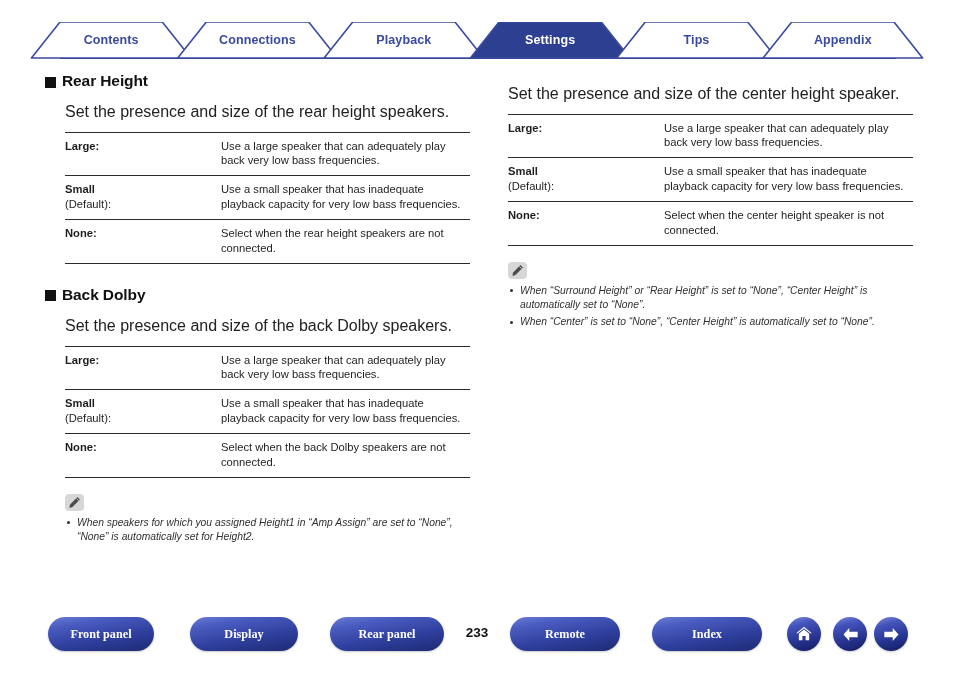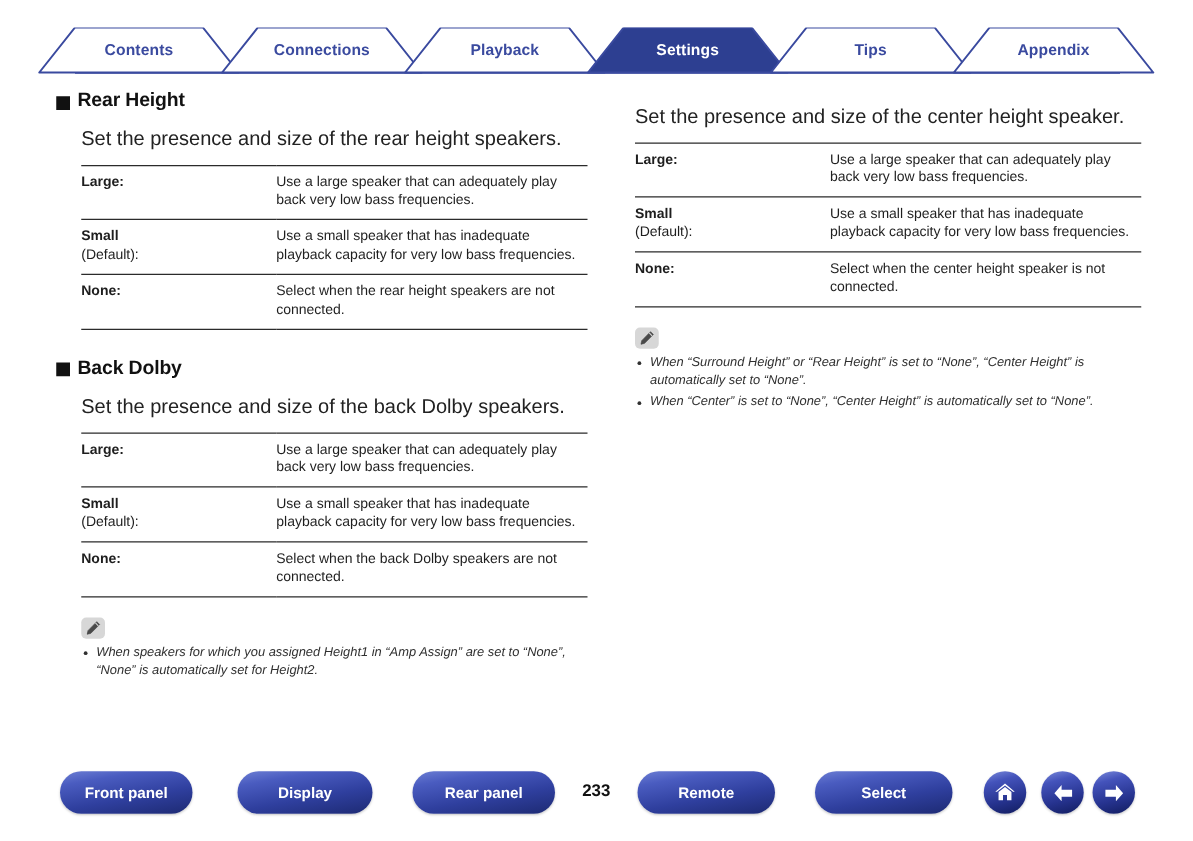--- a/index.html
+++ b/index.html
@@ -175,21 +175,21 @@
     background: linear-gradient(170deg, #6d7fd4 0%, #4a5cc0 22%, #2f3f9e 60%, #1d2a73 100%);
     color: #ffffff;
     font-size: 12.2px;
     font-weight: bold;
     display: flex;
     align-items: center;
     justify-content: center;
     cursor: pointer;
     box-shadow: 0 1px 2px rgba(0,0,0,0.22);
     border: none;
-    font-family: Liberation Sans, sans-serif;
+    font-family: Liberation Serif, serif;
   }
   .p1 { left: 48px;  width: 106px; }
   .p2 { left: 190px; width: 108px; }
   .p3 { left: 330px; width: 114px; }
   .p4 { left: 510px; width: 110px; }
   .p5 { left: 652px; width: 110px; }
 
   .pageno {
     position: absolute;
     left: 456px; top: 8px;
@@ -377,21 +377,21 @@
     </div>
 
   </div>
 
   <div class="footer">
     <div class="pill p1">Front panel</div>
     <div class="pill p2">Display</div>
     <div class="pill p3">Rear panel</div>
     <div class="pageno">233</div>
     <div class="pill p4">Remote</div>
-    <div class="pill p5">Select</div>
+    <div class="pill p5">Index</div>
 
     <div class="round r1">
       <span>
         <svg width="20" height="20" viewBox="0 0 24 24" aria-hidden="true">
           <path d="M12 3.4 L21.4 11.2 L19.4 11.2 L19.4 11.1 L12 5.2 L4.6 11.1 L4.6 11.2 L2.6 11.2 Z" fill="#ffffff"></path>
           <path d="M12 6.6 L18.2 11.6 L18.2 19.4 L13.9 19.4 L13.9 14.3 L10.1 14.3 L10.1 19.4 L5.8 19.4 L5.8 11.6 Z" fill="#ffffff"></path>
         </svg>
       </span>
     </div>
     <div class="round r2">

